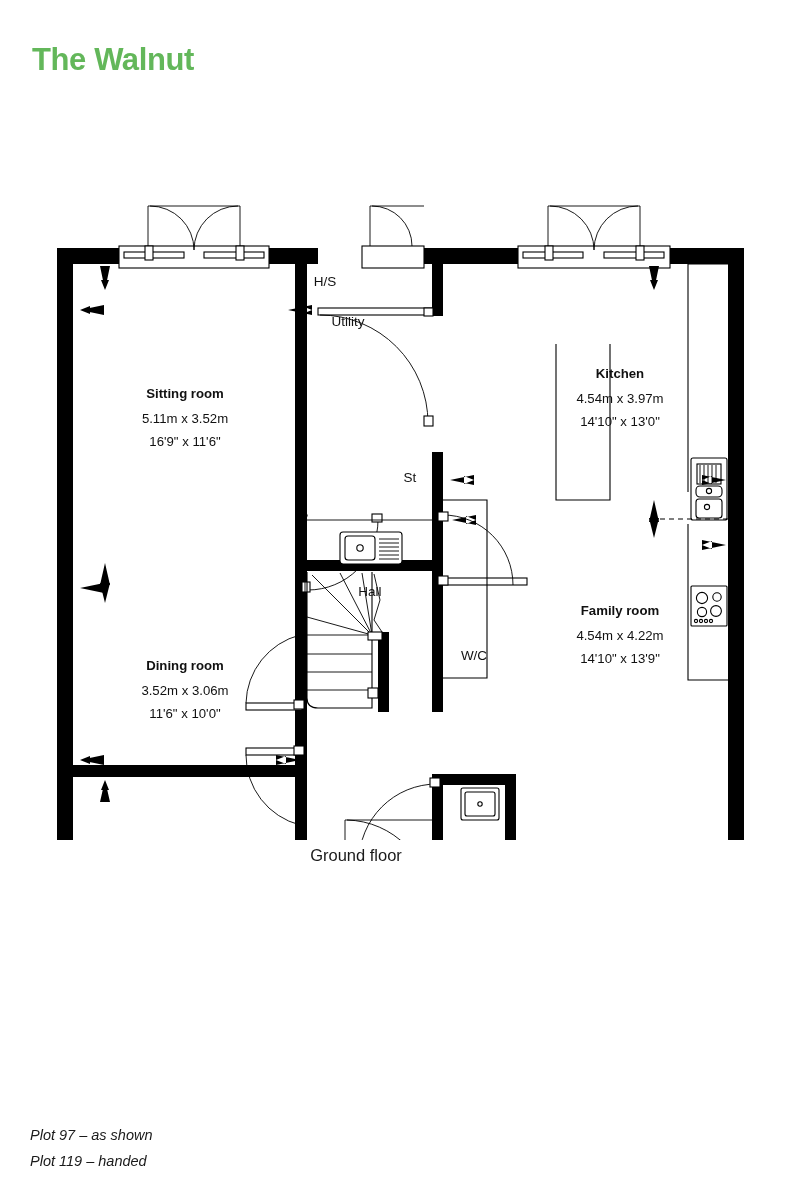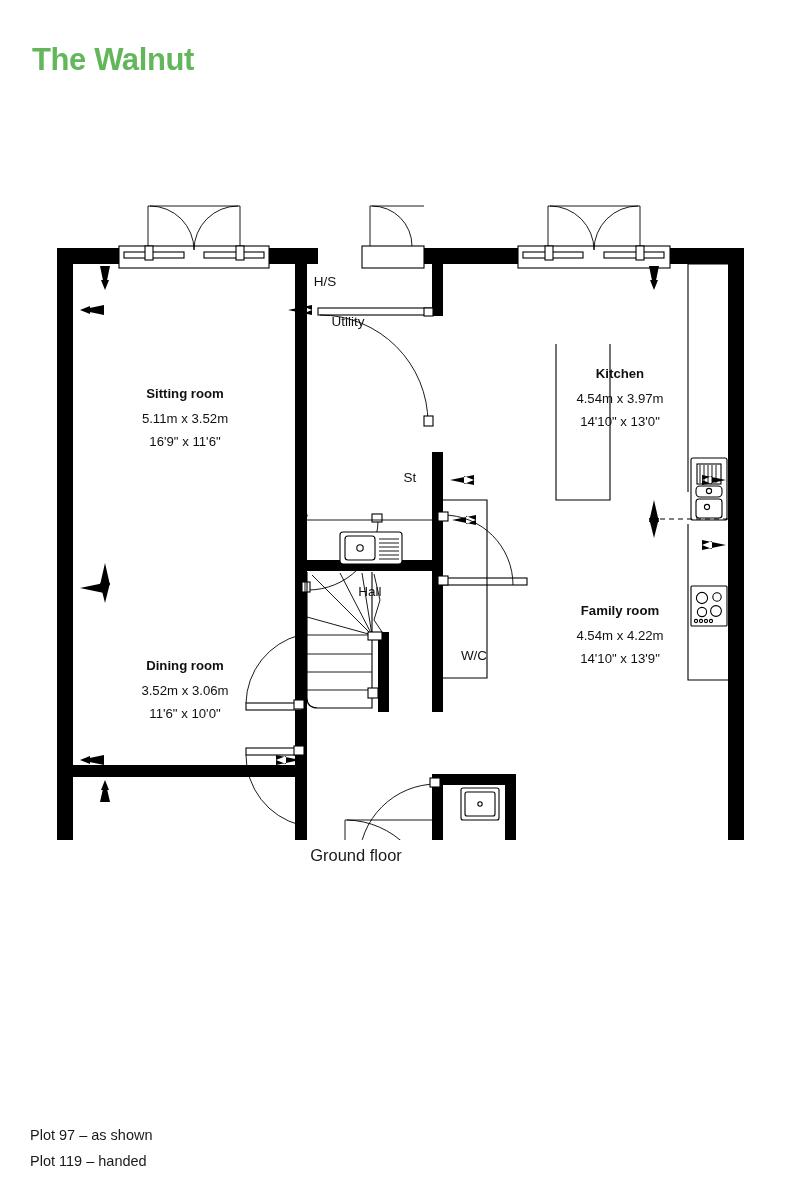--- a/index.html
+++ b/index.html
@@ -47,20 +47,21 @@
     color: #1a1a1a;
     margin-left: 12px;
   }
   .plotlines {
     position: absolute;
     left: 30px;
     top: 1122px;
     font-size: 14.5px;
     line-height: 26px;
     color: #1a1a1a;
+    font-style: italic;
   }
   .plotline { white-space: nowrap; }
   svg { display: block; }
   text { font-family: "Liberation Sans", sans-serif; fill: #111111; }
   .rm-name { font-size: 13.2px; font-weight: bold; text-anchor: middle; }
   .rm-dim  { font-size: 13.2px; text-anchor: middle; }
   .sm-lbl  { font-size: 13.5px; text-anchor: middle; }
   .wall    { fill: #000000; }
   .thin    { fill: none; stroke: #000000; stroke-width: 1.1; }
   .thin2   { fill: #ffffff; stroke: #000000; stroke-width: 1.1; }

